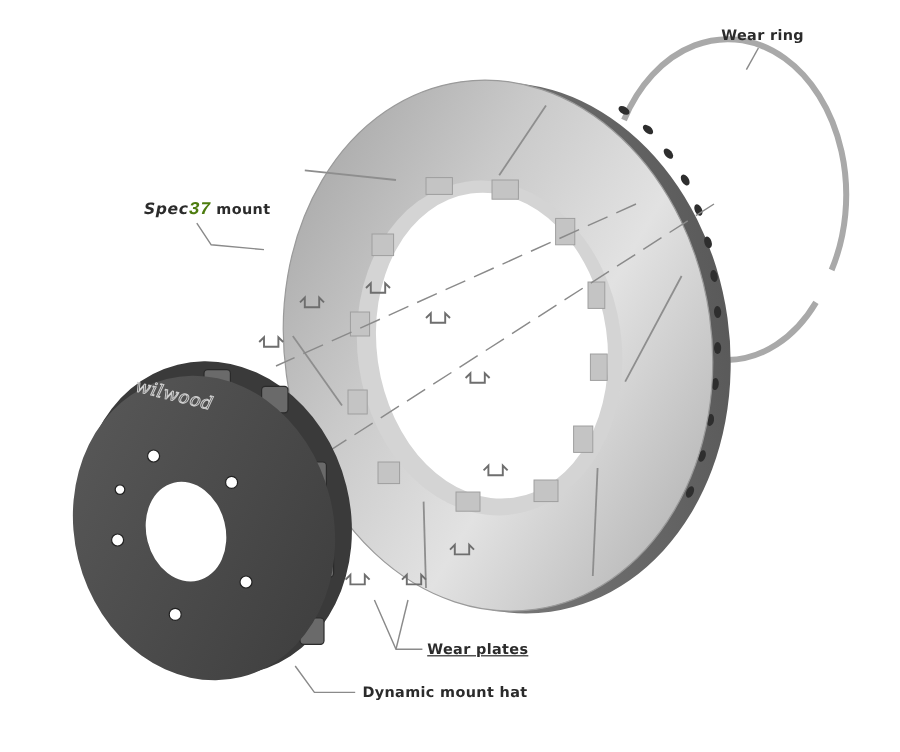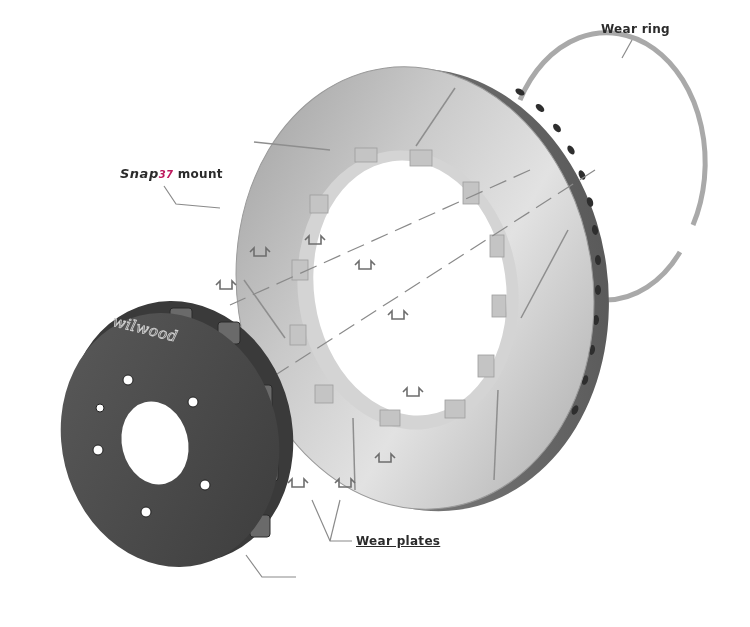--- a/index.html
+++ b/index.html
@@ -3,21 +3,21 @@
 <meta charset="utf-8">
 <style>
   html, body { margin: 0; padding: 0; background: #ffffff; }
   body { width: 750px; height: 627px; position: relative; overflow: hidden;
          font-family: "DejaVu Sans", "Liberation Sans", sans-serif; }
   .stage { position: absolute; left: 0; top: 0; width: 750px; height: 627px; }
   .stage svg { position: absolute; left: 0; top: 0; }
   .label { position: absolute; font-weight: bold; font-size: 12px; color: #2b2b2b;
            letter-spacing: 0.3px; white-space: nowrap; }
   .label .brand { font-style: italic; font-weight: bold; font-size: 13px; color: #2b2b2b; letter-spacing: 0.5px; }
-  .label .brand-num { color: #be185d; font-style: italic; font-size: 10px; }
+  .label .brand-num { color: #4d7c0f; font-style: italic; font-size: 15px; font-family: Liberation Mono, monospace; }
   .hat-logo { position: absolute; font-family: "DejaVu Serif", serif; font-style: italic;
               font-size: 15px; color: transparent; -webkit-text-stroke: 0.8px #d0d0d0;
               transform: rotate(14deg); letter-spacing: 0.5px; }
 </style>
 </head>
 <body>
 
 <div class="stage">
   <svg width="750" height="627" viewBox="0 0 750 627">
     <defs>
@@ -136,18 +136,19 @@
       <line x1="340" y1="500" x2="330" y2="541"></line>
       <polyline points="246,555 262,577 296,577"></polyline>
     </g>
   </svg>
 
   <div class="hat-logo" style="left:112px; top:320px;">wilwood</div>
 
   <div class="label" style="left:601px; top:22px;">Wear ring</div>
 
   <div class="label" style="left:120px; top:166px;">
-    <span class="brand">Snap</span><span class="brand-num">37</span><span> mount</span>
+    <span class="brand">Spec</span><span class="brand-num">37</span><span> mount</span>
   </div>
 
   <div class="label" style="left:356px; top:534px;text-decoration:underline;">Wear plates</div>
 
+  <div class="label" style="left:302px; top:570px;">Dynamic mount hat</div>
 </div>
 
 </body></html>

